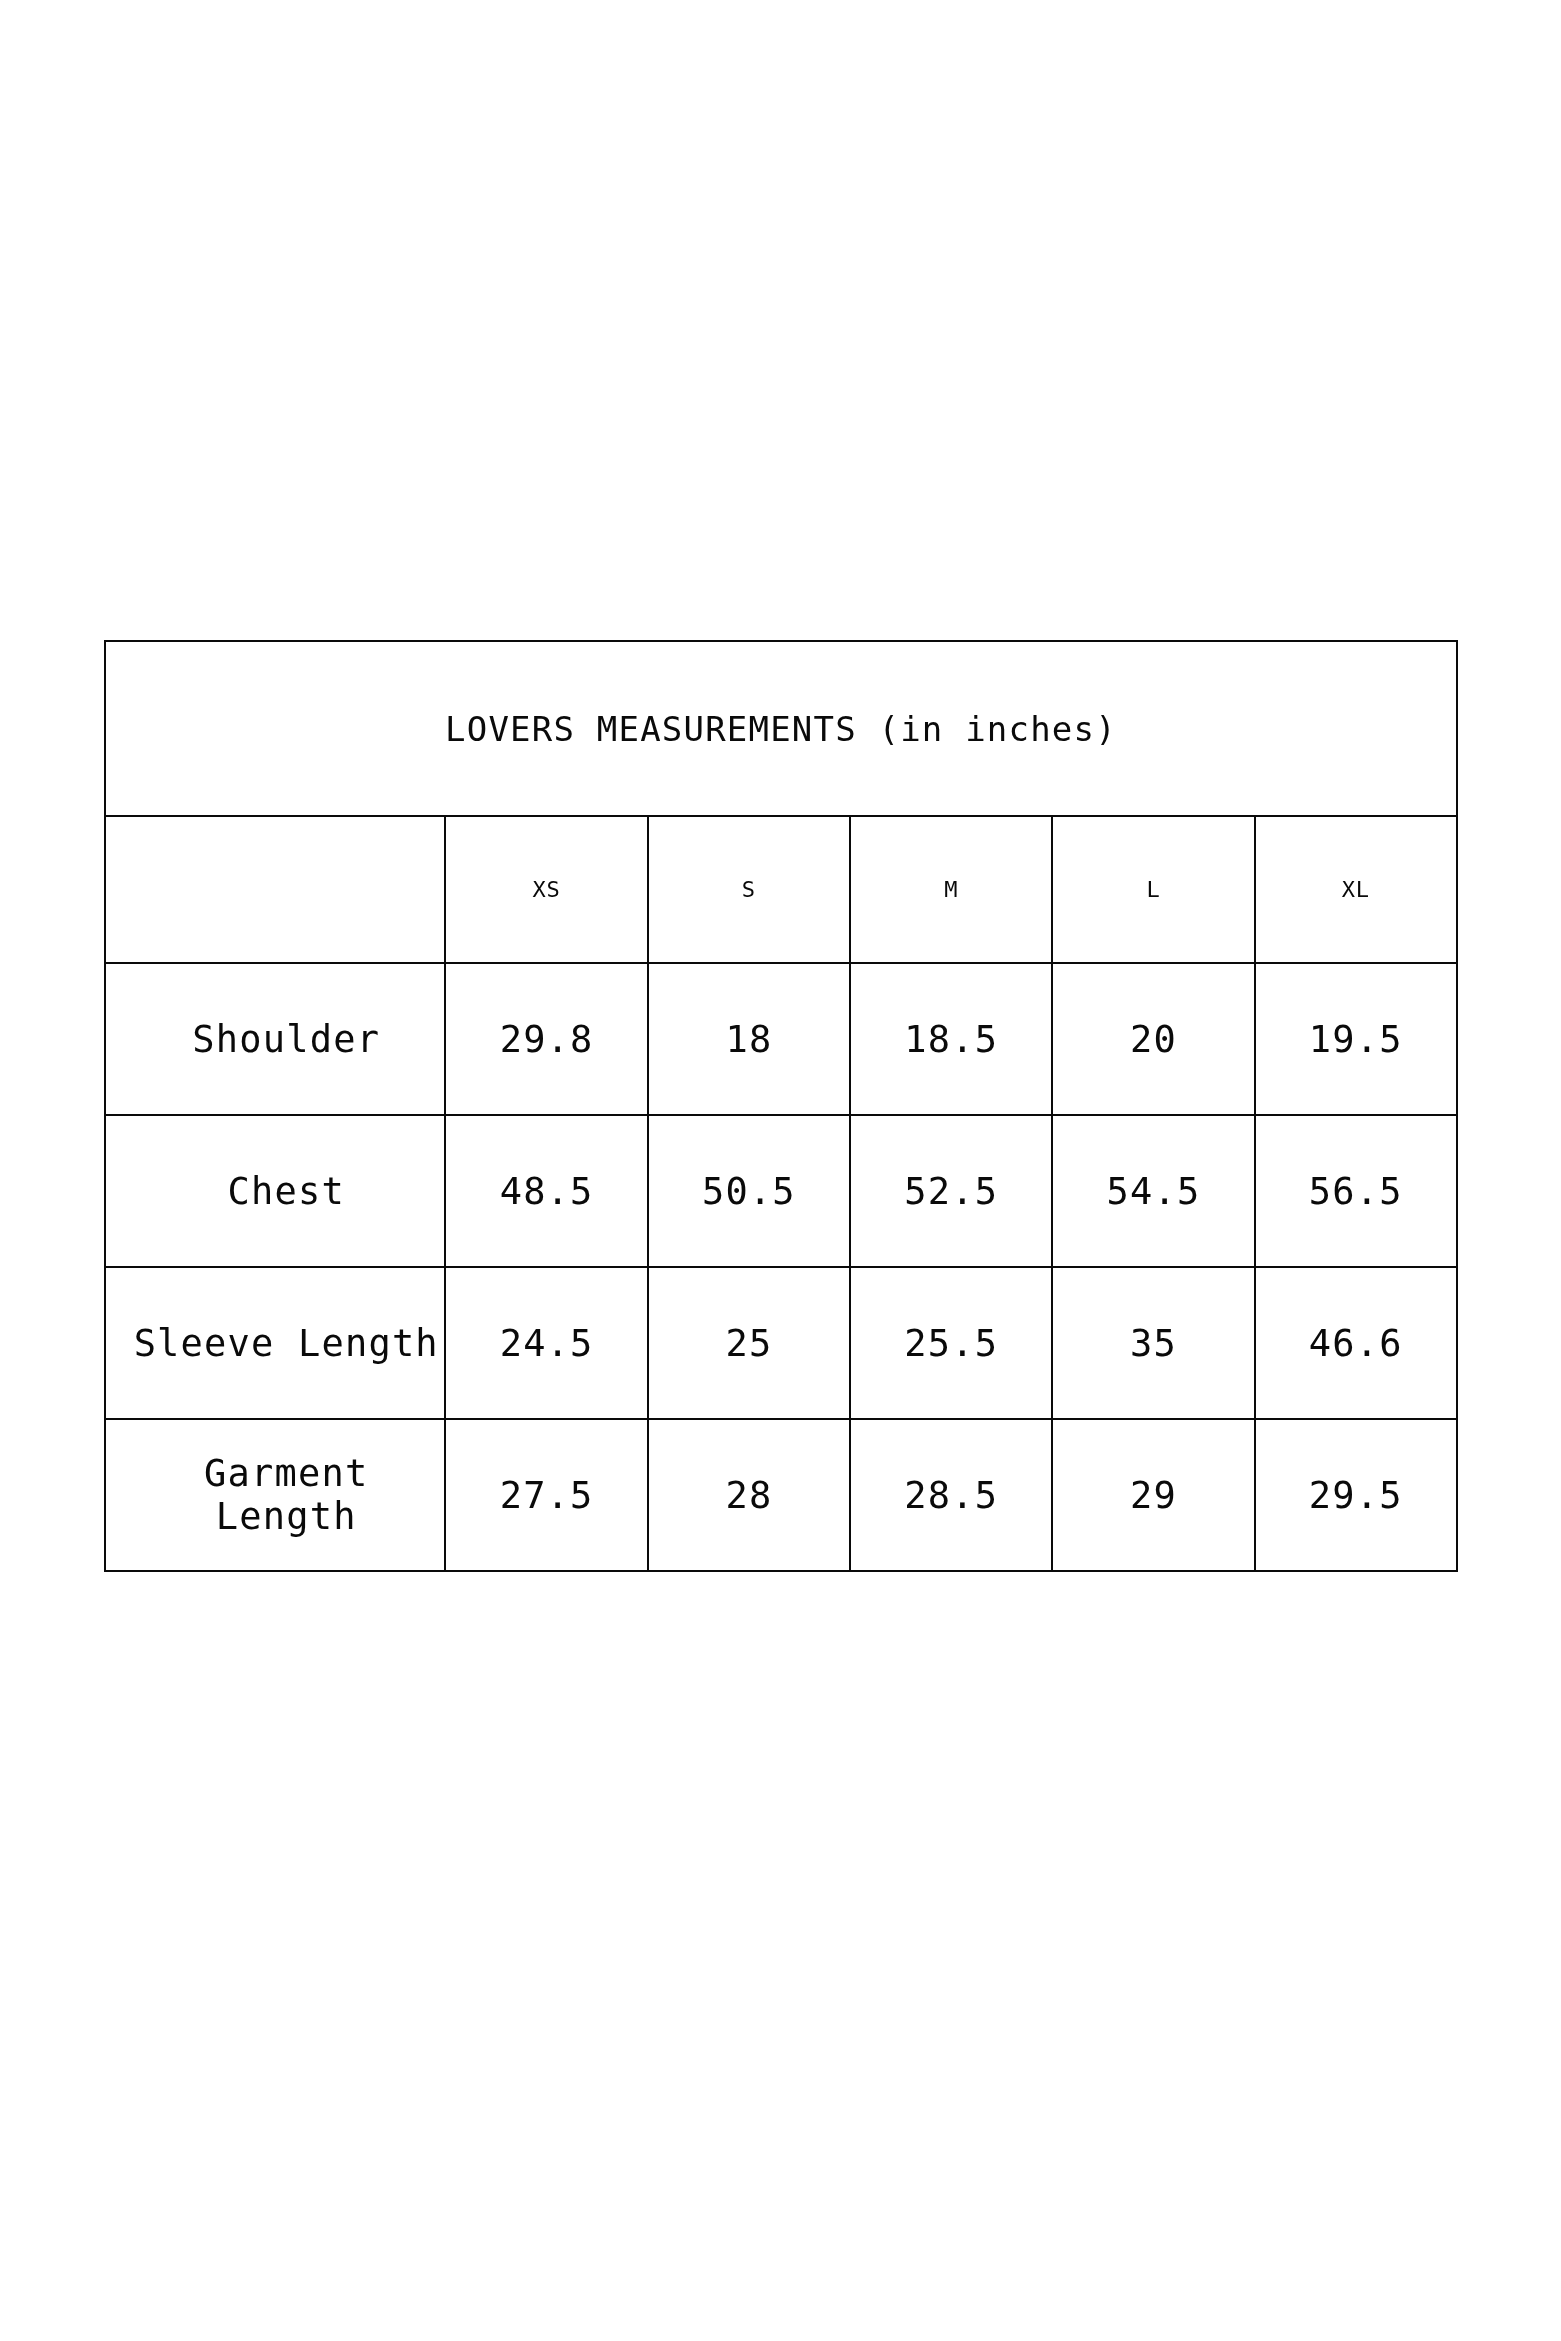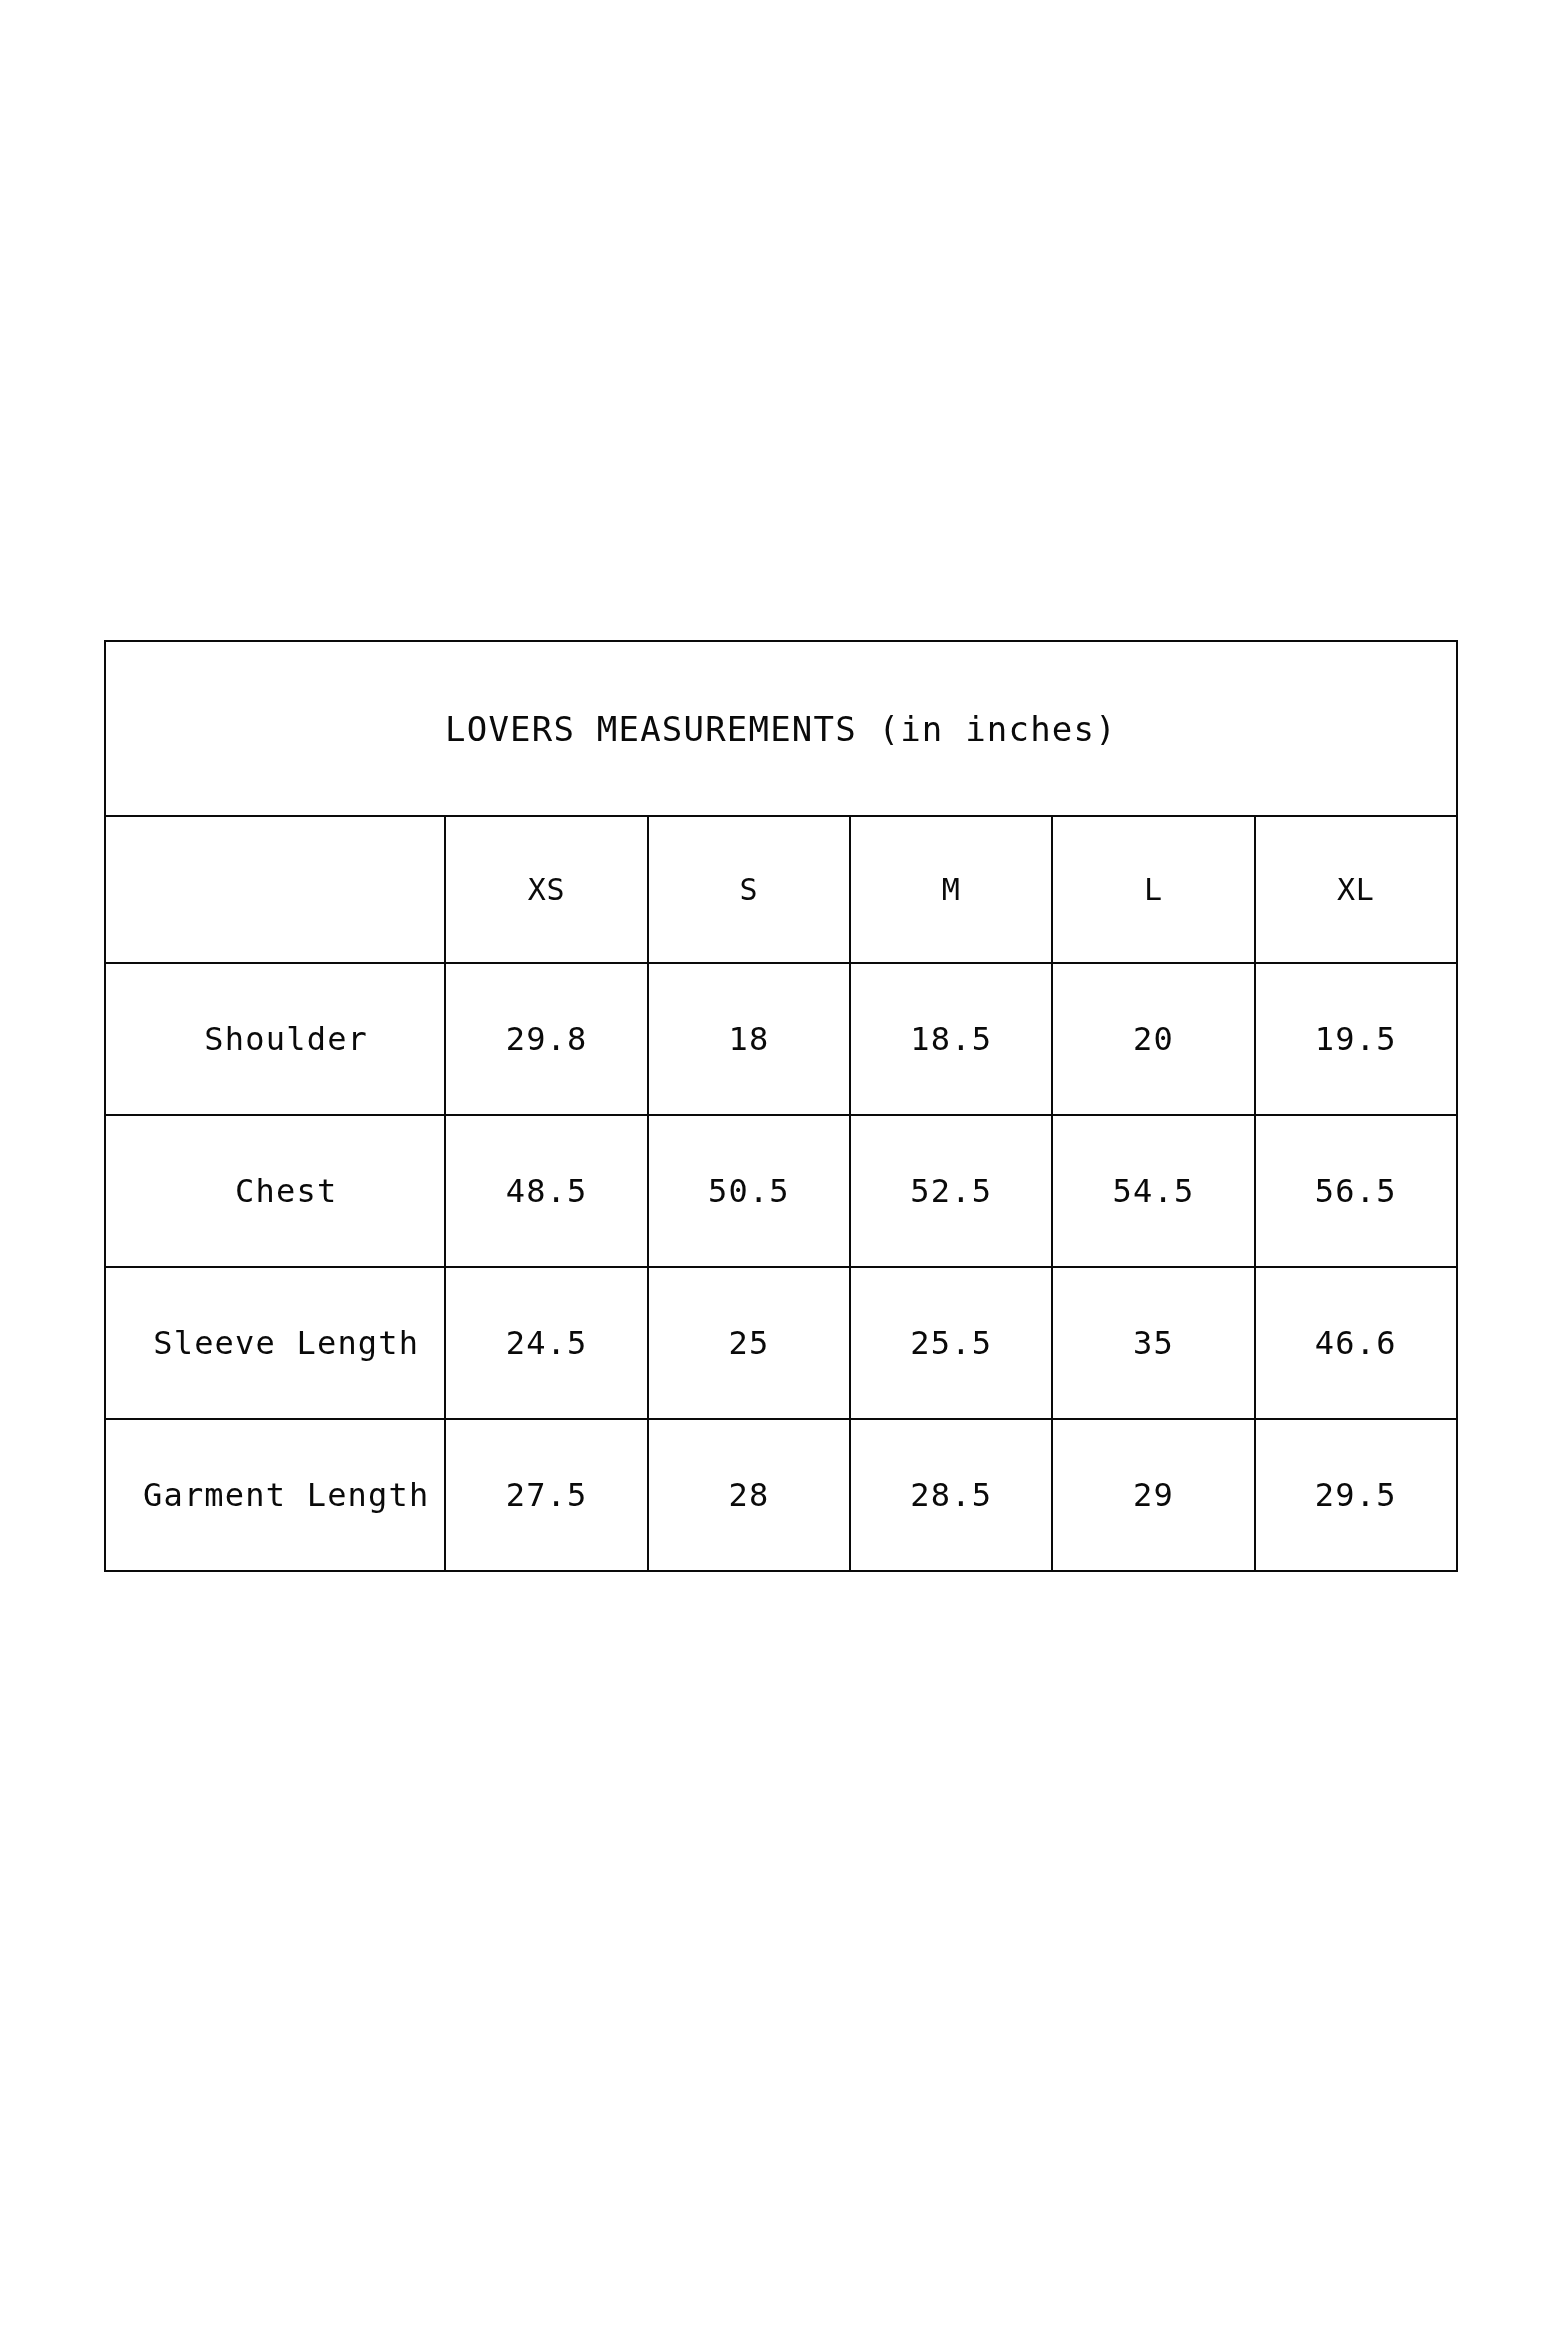--- a/index.html
+++ b/index.html
@@ -48,28 +48,28 @@
   .title-cell {
     height: 173px;
     font-size: 34px;
     letter-spacing: 1.2px;
     border-bottom: 2.3px solid #0a0a0a;
   }
 
   
   .header-row td {
     height: 145px;
-    font-size: 30px;
+    font-size: 22px;
     letter-spacing: 0.8px;
   }
 
   
   .data-row td {
     height: 150px;
-    font-size: 32px;
+    font-size: 37px;
     letter-spacing: 1.2px;
   }
 
   .row-label {
     text-align: left;
     padding-left: 22px !important;
     font-size: 30px;
     letter-spacing: 1.2px;
   }
 

